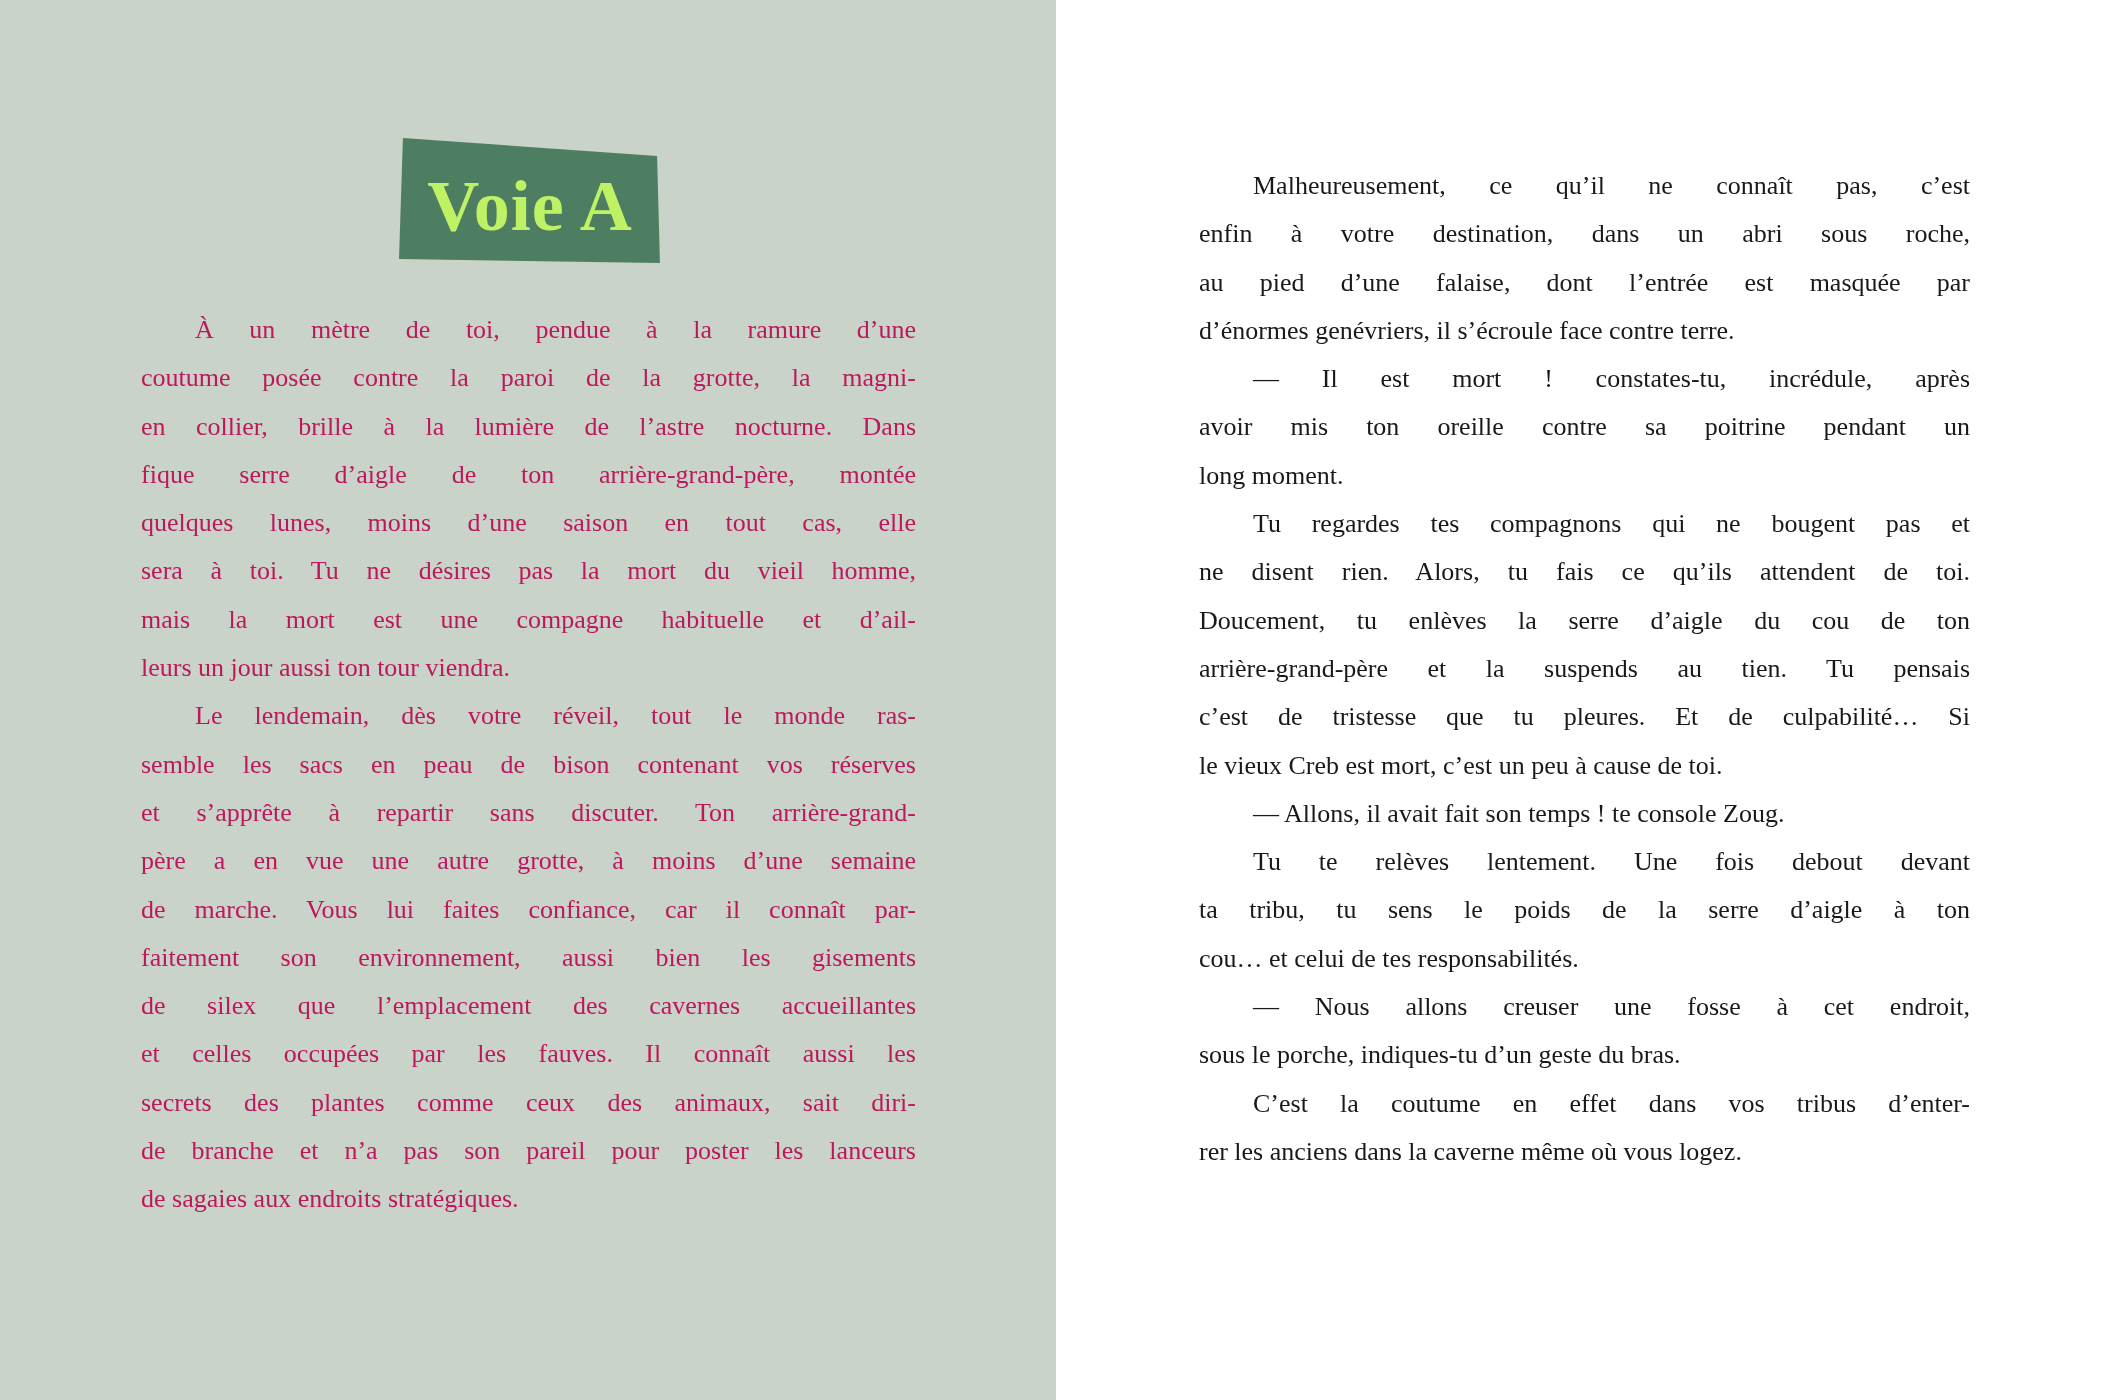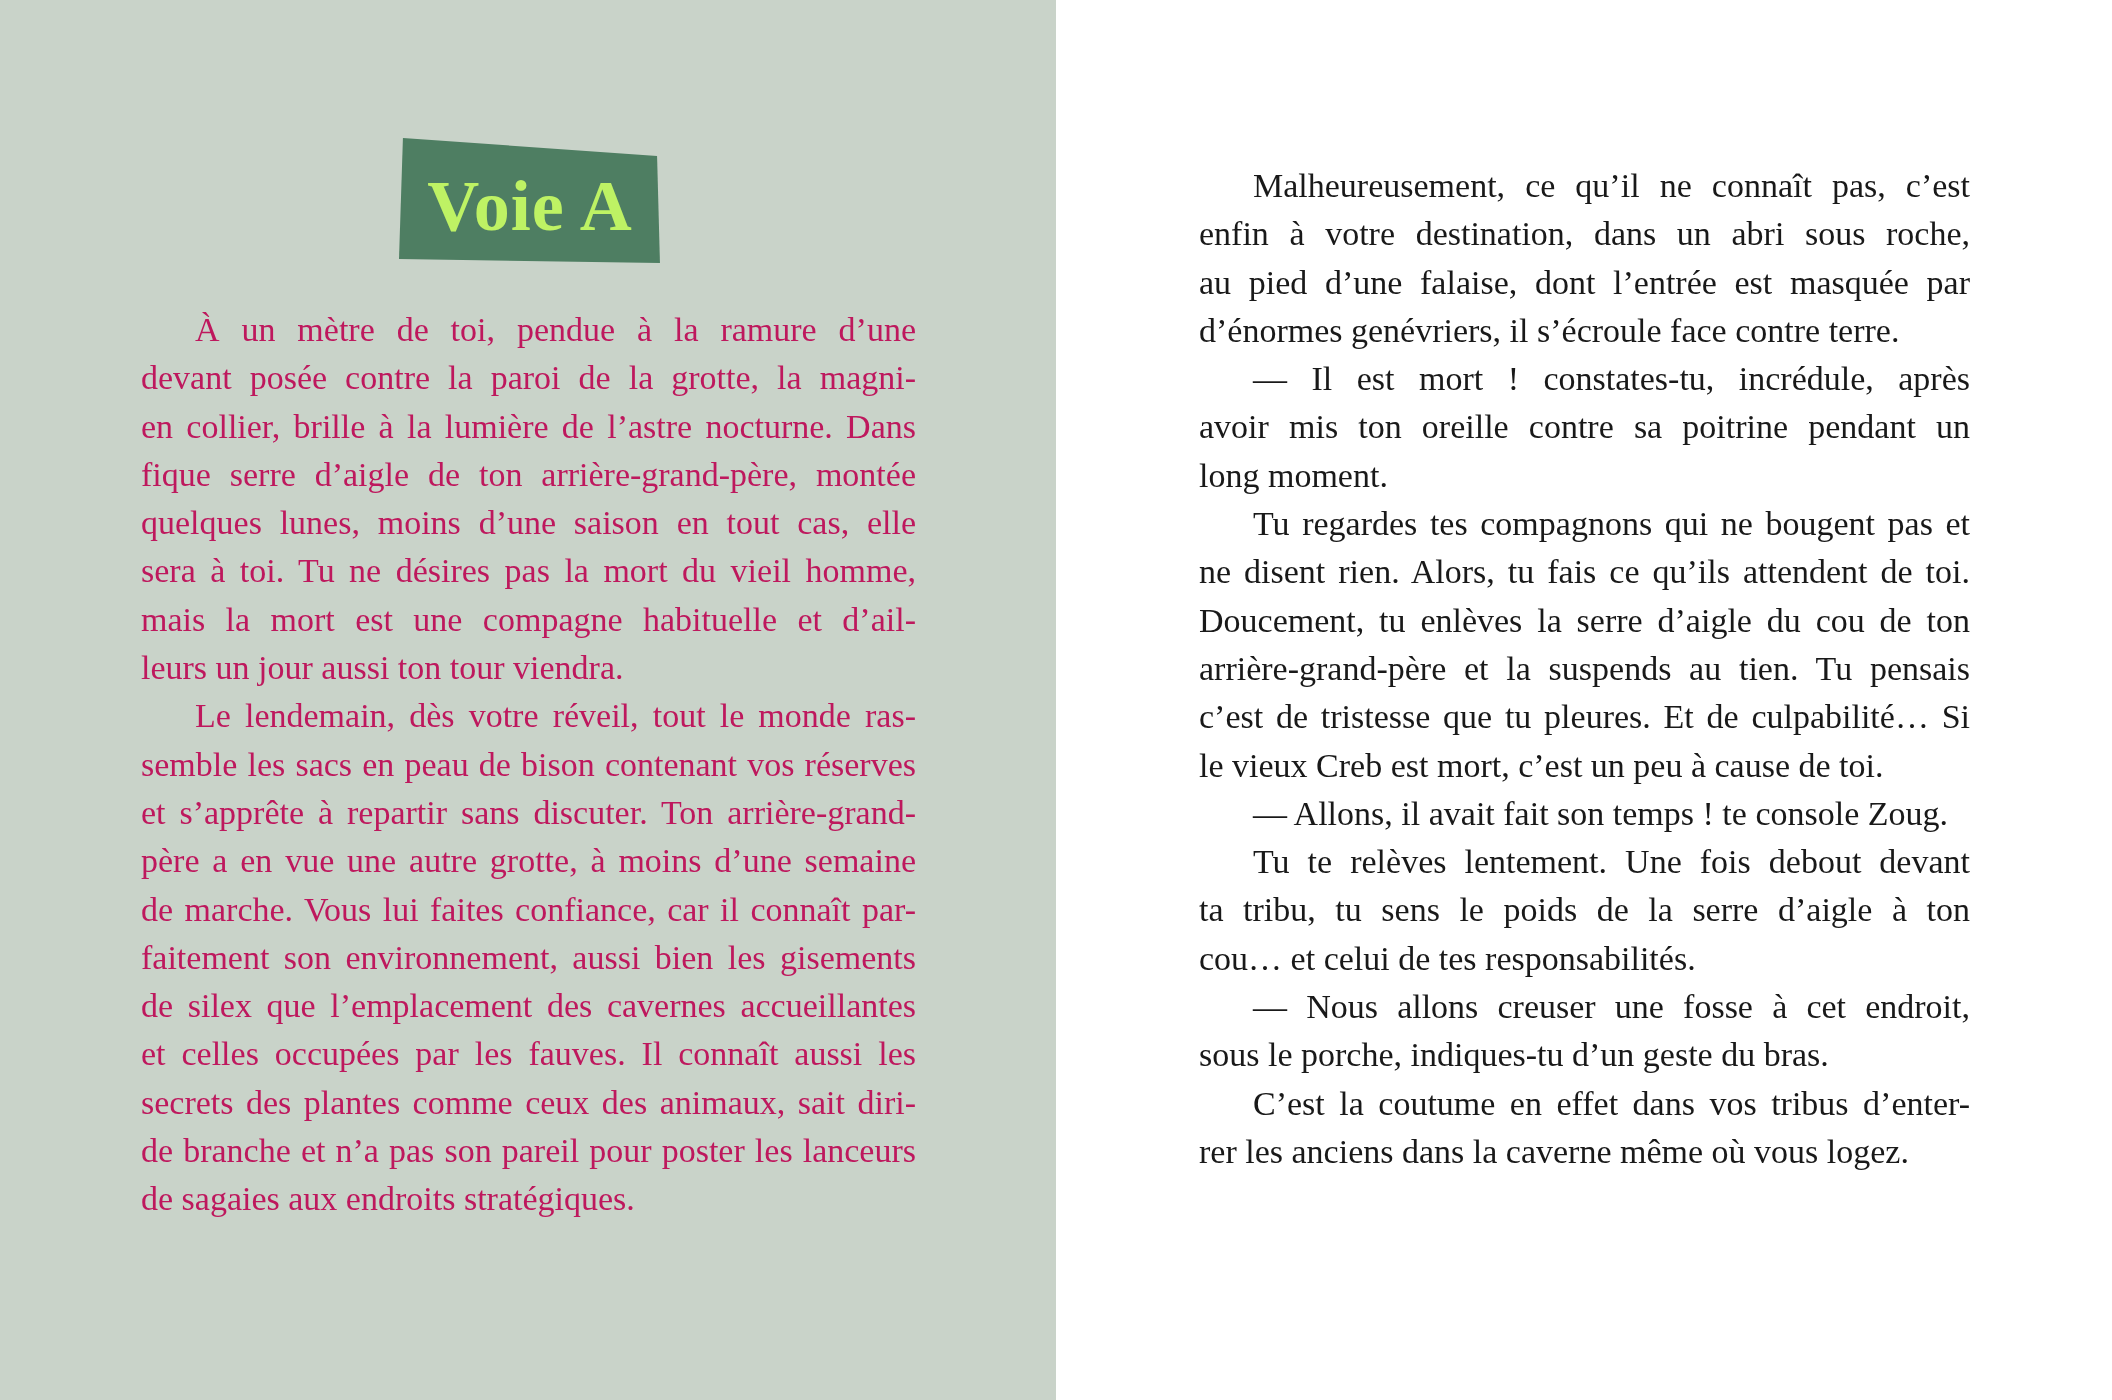--- a/index.html
+++ b/index.html
@@ -21,40 +21,40 @@
     color:#bef264;font-weight:bold;font-size:72px;line-height:72px;
     padding-top:12px;letter-spacing:1px;
   }
 
   .text-block{position:absolute;}
   .text-left{left:141px;top:306px;width:775px;color:#be185d;}
   .text-right{left:143px;top:162px;width:771px;color:#191919;}
 
   .para{margin:0;padding:0;}
   .line{
-    font-size:34px;line-height:48.3px;height:48.3px;
+    font-size:26px;line-height:48.3px;height:48.3px;
     text-align:justify;text-align-last:justify;
     white-space:normal;overflow:visible;
   }
   .line.indent{padding-left:54px;}
   .line.last{text-align:left;text-align-last:auto;}
 </style>
 </head>
 <body>
 
 <div>
 
   <div class="page page-left">
     <div class="banner">
       <span>Voie A</span>
     </div>
     <div class="text-block text-left" id="left-text">
         <div class="para">
           <div class="line indent">À un mètre de toi, pendue à la ramure d’une</div>
-          <div class="line">devant posée contre la paroi de la grotte, la magni-</div>
+          <div class="line">coutume posée contre la paroi de la grotte, la magni-</div>
           <div class="line">en collier, brille à la lumière de l’astre nocturne. Dans</div>
           <div class="line">fique serre d’aigle de ton arrière-grand-père, montée</div>
           <div class="line">quelques lunes, moins d’une saison en tout cas, elle</div>
           <div class="line">sera à toi. Tu ne désires pas la mort du vieil homme,</div>
           <div class="line">mais la mort est une compagne habituelle et d’ail-</div>
           <div class="line last">leurs un jour aussi ton tour viendra.</div>
         </div>
         <div class="para">
           <div class="line indent">Le lendemain, dès votre réveil, tout le monde ras-</div>
           <div class="line">semble les sacs en peau de bison contenant vos réserves</div>

